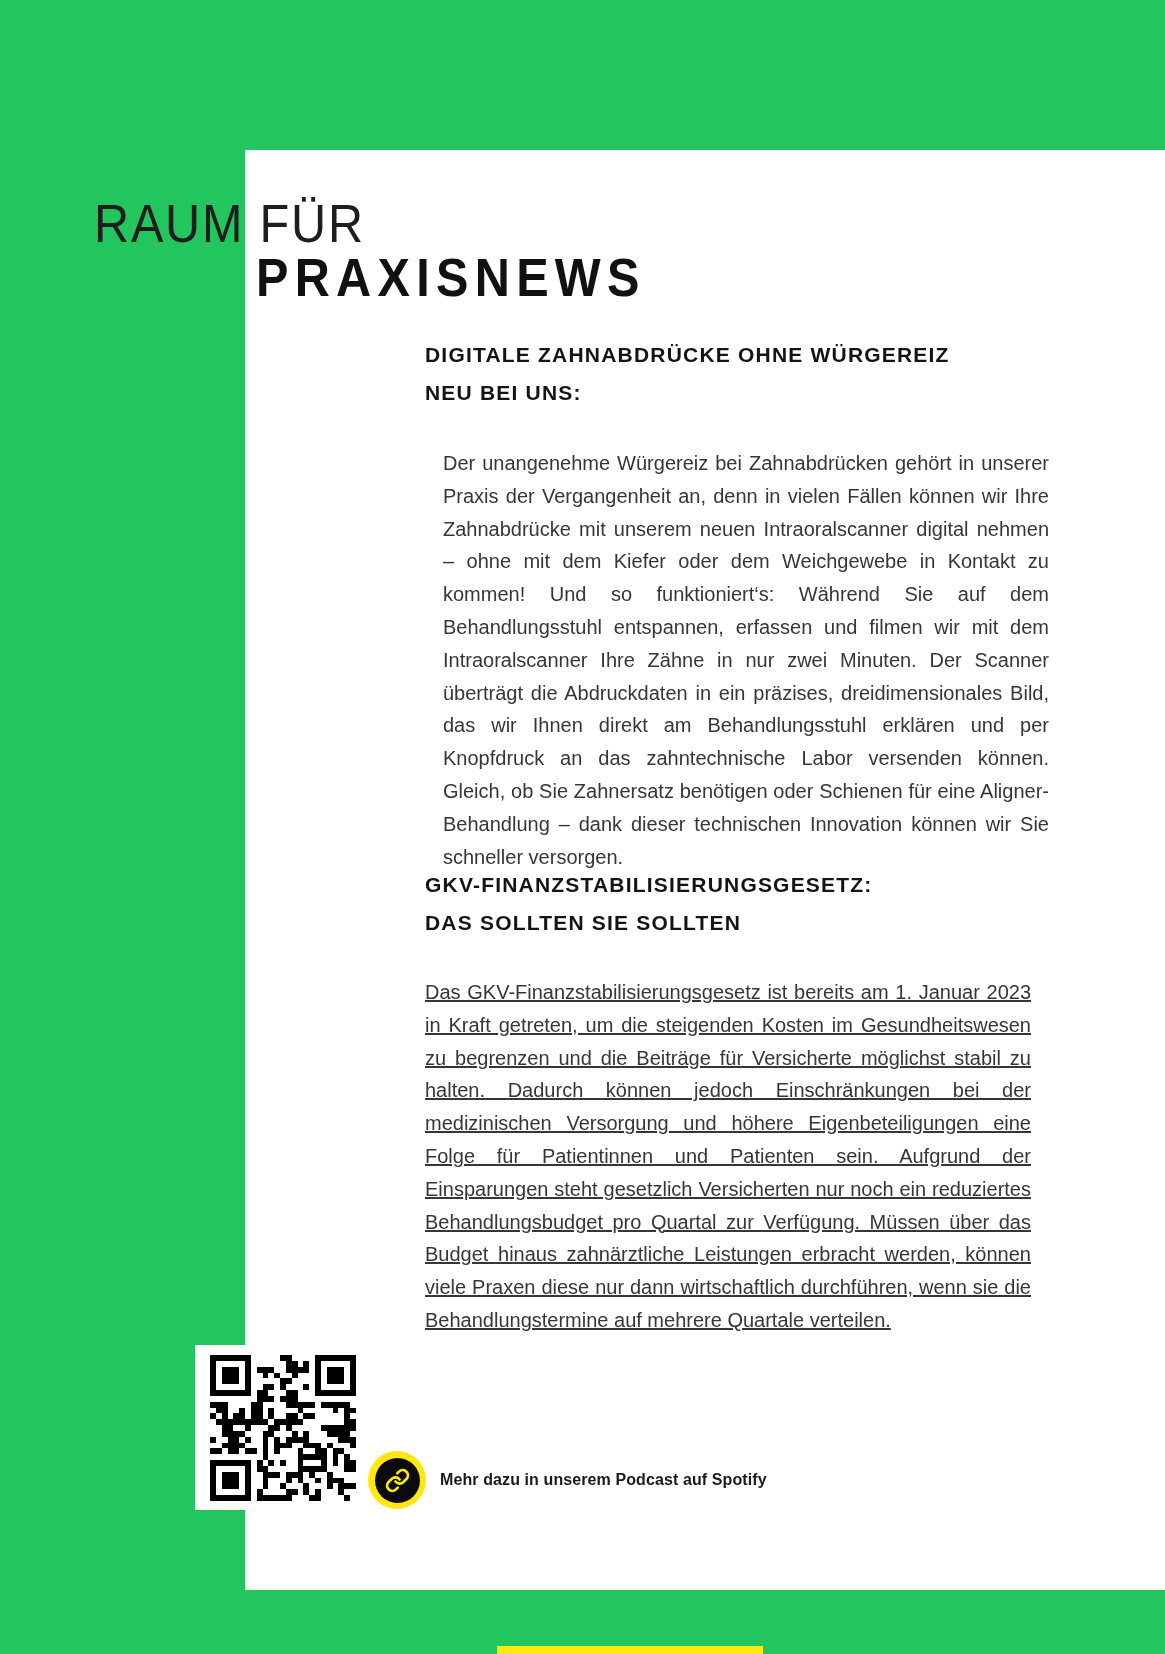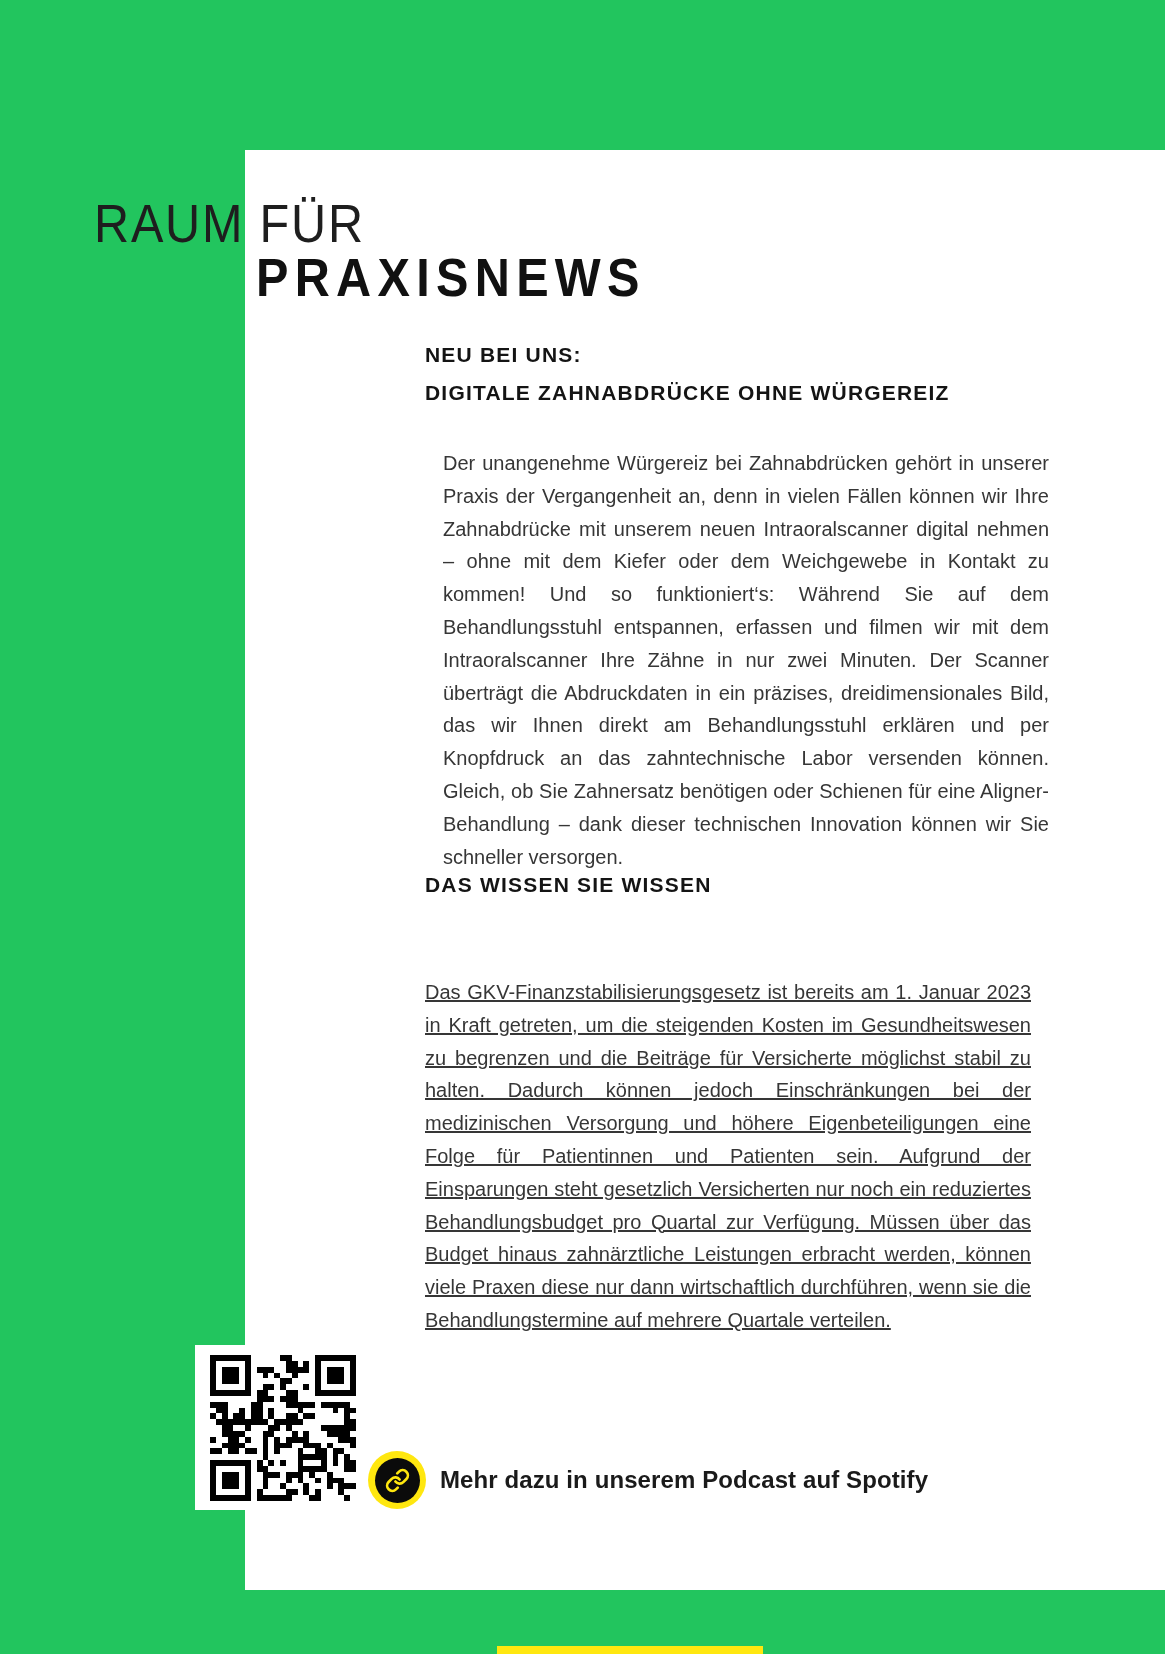--- a/index.html
+++ b/index.html
@@ -58,21 +58,21 @@
   .podcast-icon {
     width:58px; height:58px; border-radius:50%; background:#ffe70f;
     display:flex; align-items:center; justify-content:center; flex:0 0 auto;
   }
   .podcast-icon-inner {
     width:45px; height:45px; border-radius:50%; background:#0b0b0b;
     display:flex; align-items:center; justify-content:center;
   }
   .podcast-icon-inner svg { width:25px; height:25px; }
   .podcast-text {
-    font-size:24px; font-weight:700; color:#1a1a1a; letter-spacing:0.1px;
+    font-size:16px; font-weight:700; color:#1a1a1a; letter-spacing:0.1px;
     white-space:nowrap;
   }
   
   .bottom-bar {
     position:absolute; left:497px; top:1646px; width:266px; height:8px;
     background:#ffe70f;
   }
 </style>
 </head>
 <body>
@@ -80,28 +80,29 @@
 <div class="page">
 
   <div class="card"></div>
 
   <div class="masthead-line1">RAUM FÜR</div>
   <div class="masthead-line2">PRAXISNEWS</div>
 
   <div class="content">
 
     <div class="art-heading h1-block">
+      <div>DIGITALE ZAHNABDRÜCKE OHNE WÜRGEREIZ</div>
       <div>NEU BEI UNS:</div>
-      <div>DIGITALE ZAHNABDRÜCKE OHNE WÜRGEREIZ</div>
     </div>
 
     <p class="art-body p1-block" lang="de">Der unangenehme Würgereiz bei Zahnabdrücken gehört in unserer Praxis der Vergangenheit an, denn in vielen Fällen können wir Ihre Zahnabdrücke mit unserem neuen Intraoralscanner digital nehmen – ohne mit dem Kiefer oder dem Weichgewebe in Kontakt zu kommen! Und so funktioniert‘s: Während Sie auf dem Behandlungsstuhl entspannen, erfassen und filmen wir mit dem Intraoralscanner Ihre Zähne in nur zwei Minuten. Der Scanner überträgt die Abdruckdaten in ein präzises, dreidimensionales Bild, das wir Ihnen direkt am Behandlungsstuhl erklären und per Knopfdruck an das zahntechnische Labor versenden können. Gleich, ob Sie Zahnersatz benötigen oder Schienen für eine Aligner-Behandlung – dank dieser technischen Innovation können wir Sie schneller versorgen.</p>
 
     <div class="art-heading h2-block">
-      <div>DAS WISSEN SIE WISSEN</div>
+      <div>GKV-FINANZSTABILISIERUNGSGESETZ:</div>
+      <div>DAS SOLLTEN SIE SOLLTEN</div>
     </div>
 
     <p class="art-body p2-block" lang="de">Das GKV-Finanzstabilisierungsgesetz ist bereits am 1. Januar 2023 in Kraft getreten, um die steigenden Kosten im Gesundheitswesen zu begrenzen und die Beiträge für Versicherte möglichst stabil zu halten. Dadurch können jedoch Einschränkungen bei der medizinischen Versorgung und höhere Eigenbeteiligungen eine Folge für Patientinnen und Patienten sein. Aufgrund der Einsparungen steht gesetzlich Versicherten nur noch ein reduziertes Behandlungsbudget pro Quartal zur Verfügung. Müssen über das Budget hinaus zahnärztliche Leistungen erbracht werden, können viele Praxen diese nur dann wirtschaftlich durchführen, wenn sie die Behandlungstermine auf mehrere Quartale verteilen.</p>
 
   </div>
 
   <div class="qr-box">
     <svg id="qr-svg" viewBox="0 0 25 25" shape-rendering="crispEdges">
         <rect x="12" y="0" width="1" height="1"></rect>
         <rect x="13" y="0" width="1" height="1"></rect>

